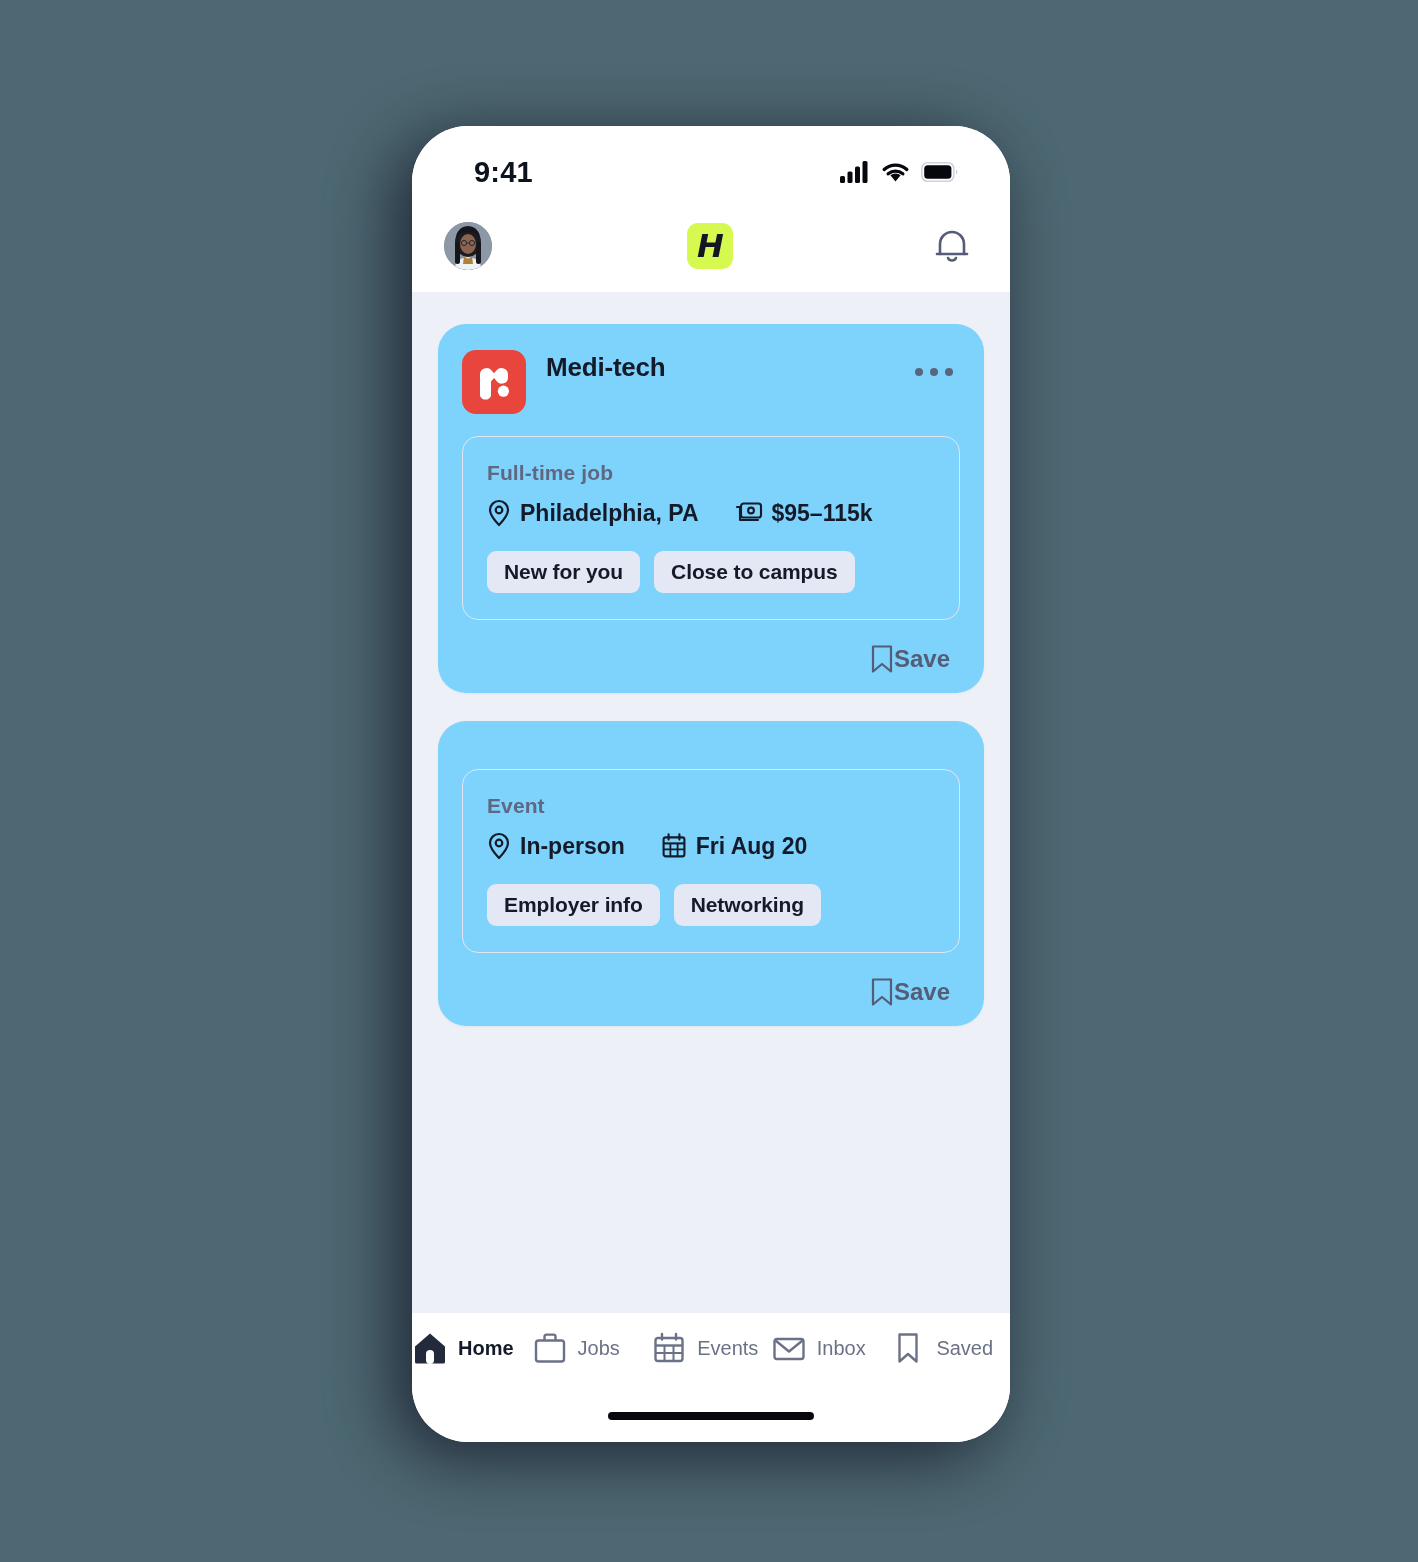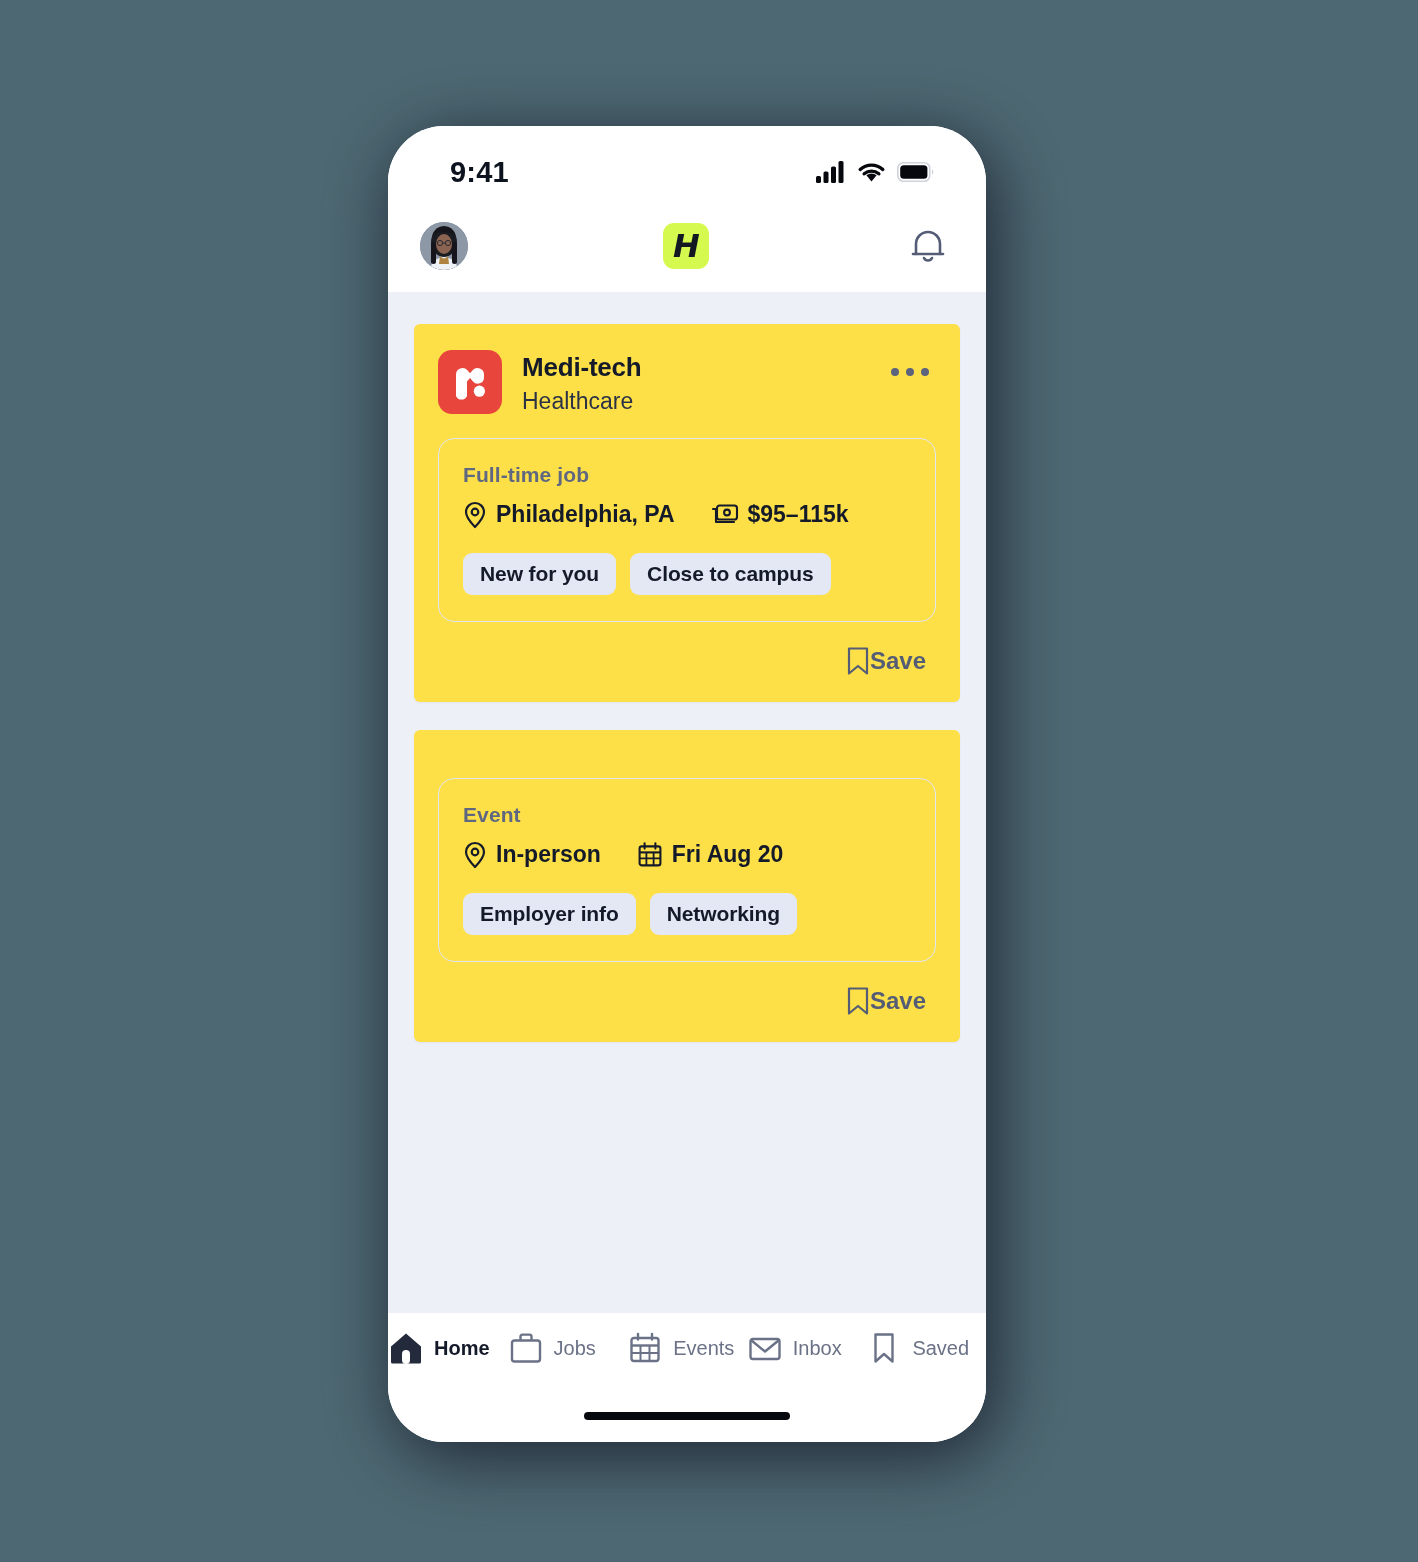--- a/index.html
+++ b/index.html
@@ -31,21 +31,21 @@
     height: 1320px;
     border-radius: 62px;
     background: #1c2230;
     filter: blur(34px);
     opacity: .92;
     transform: translate(-14px, 16px);
   }
 
   .phone {
     position: absolute;
-    left: 388px;
+    left: 412px;
     top: 126px;
     width: 598px;
     height: 1316px;
     background: #ffffff;
     border-radius: 56px;
     overflow: hidden;
   }
 
   
   .status-bar {
@@ -111,23 +111,23 @@
   }
 
   
   .feed {
     background: #eef0f8;
     height: 1021px;
     padding: 32px 26px 0 26px;
   }
 
   .card {
-    background: #fde047;
-    border-radius: 6px;
-    padding: 26px 24px 18px 24px;
+    background: #7dd3fc;
+    border-radius: 28px;
+    padding: 26px 24px 11px 24px;
     margin-bottom: 28px;
     box-shadow: 0 1px 2px rgba(30,40,70,.05);
   }
 
   .card-head {
     display: flex;
     align-items: flex-start;
     gap: 20px;
   }
   .org-logo {
@@ -347,21 +347,20 @@
       <div class="card">
         <div class="card-head">
           <div class="org-logo" style="background:#e8453c">
             <svg width="40" height="40" viewBox="0 0 40 40">
               <path d="M6 34 V12.5 a6.5 6.5 0 0 1 11.4 -4.3 L20 11.2 l2.6 -3 A6.5 6.5 0 0 1 34 12.5 v3 a6.2 6.2 0 0 1 -11 3.9 L20 16 l-3 3.4 V34 a6 6 0 0 1 -11 0 Z" fill="#ffffff"></path>
               <circle cx="29.4" cy="29.2" r="5.6" fill="#ffffff"></circle>
             </svg>
           </div>
           <div class="org-text">
             <div class="org-name">Medi-tech</div>
-            <div class="org-industry">Healthcare</div>
           </div>
           <div class="more-btn">
             <i></i>
               <i></i>
               <i></i>
           </div>
         </div>
 
         <div class="inner-card">
           <div class="kicker">Full-time job</div>

